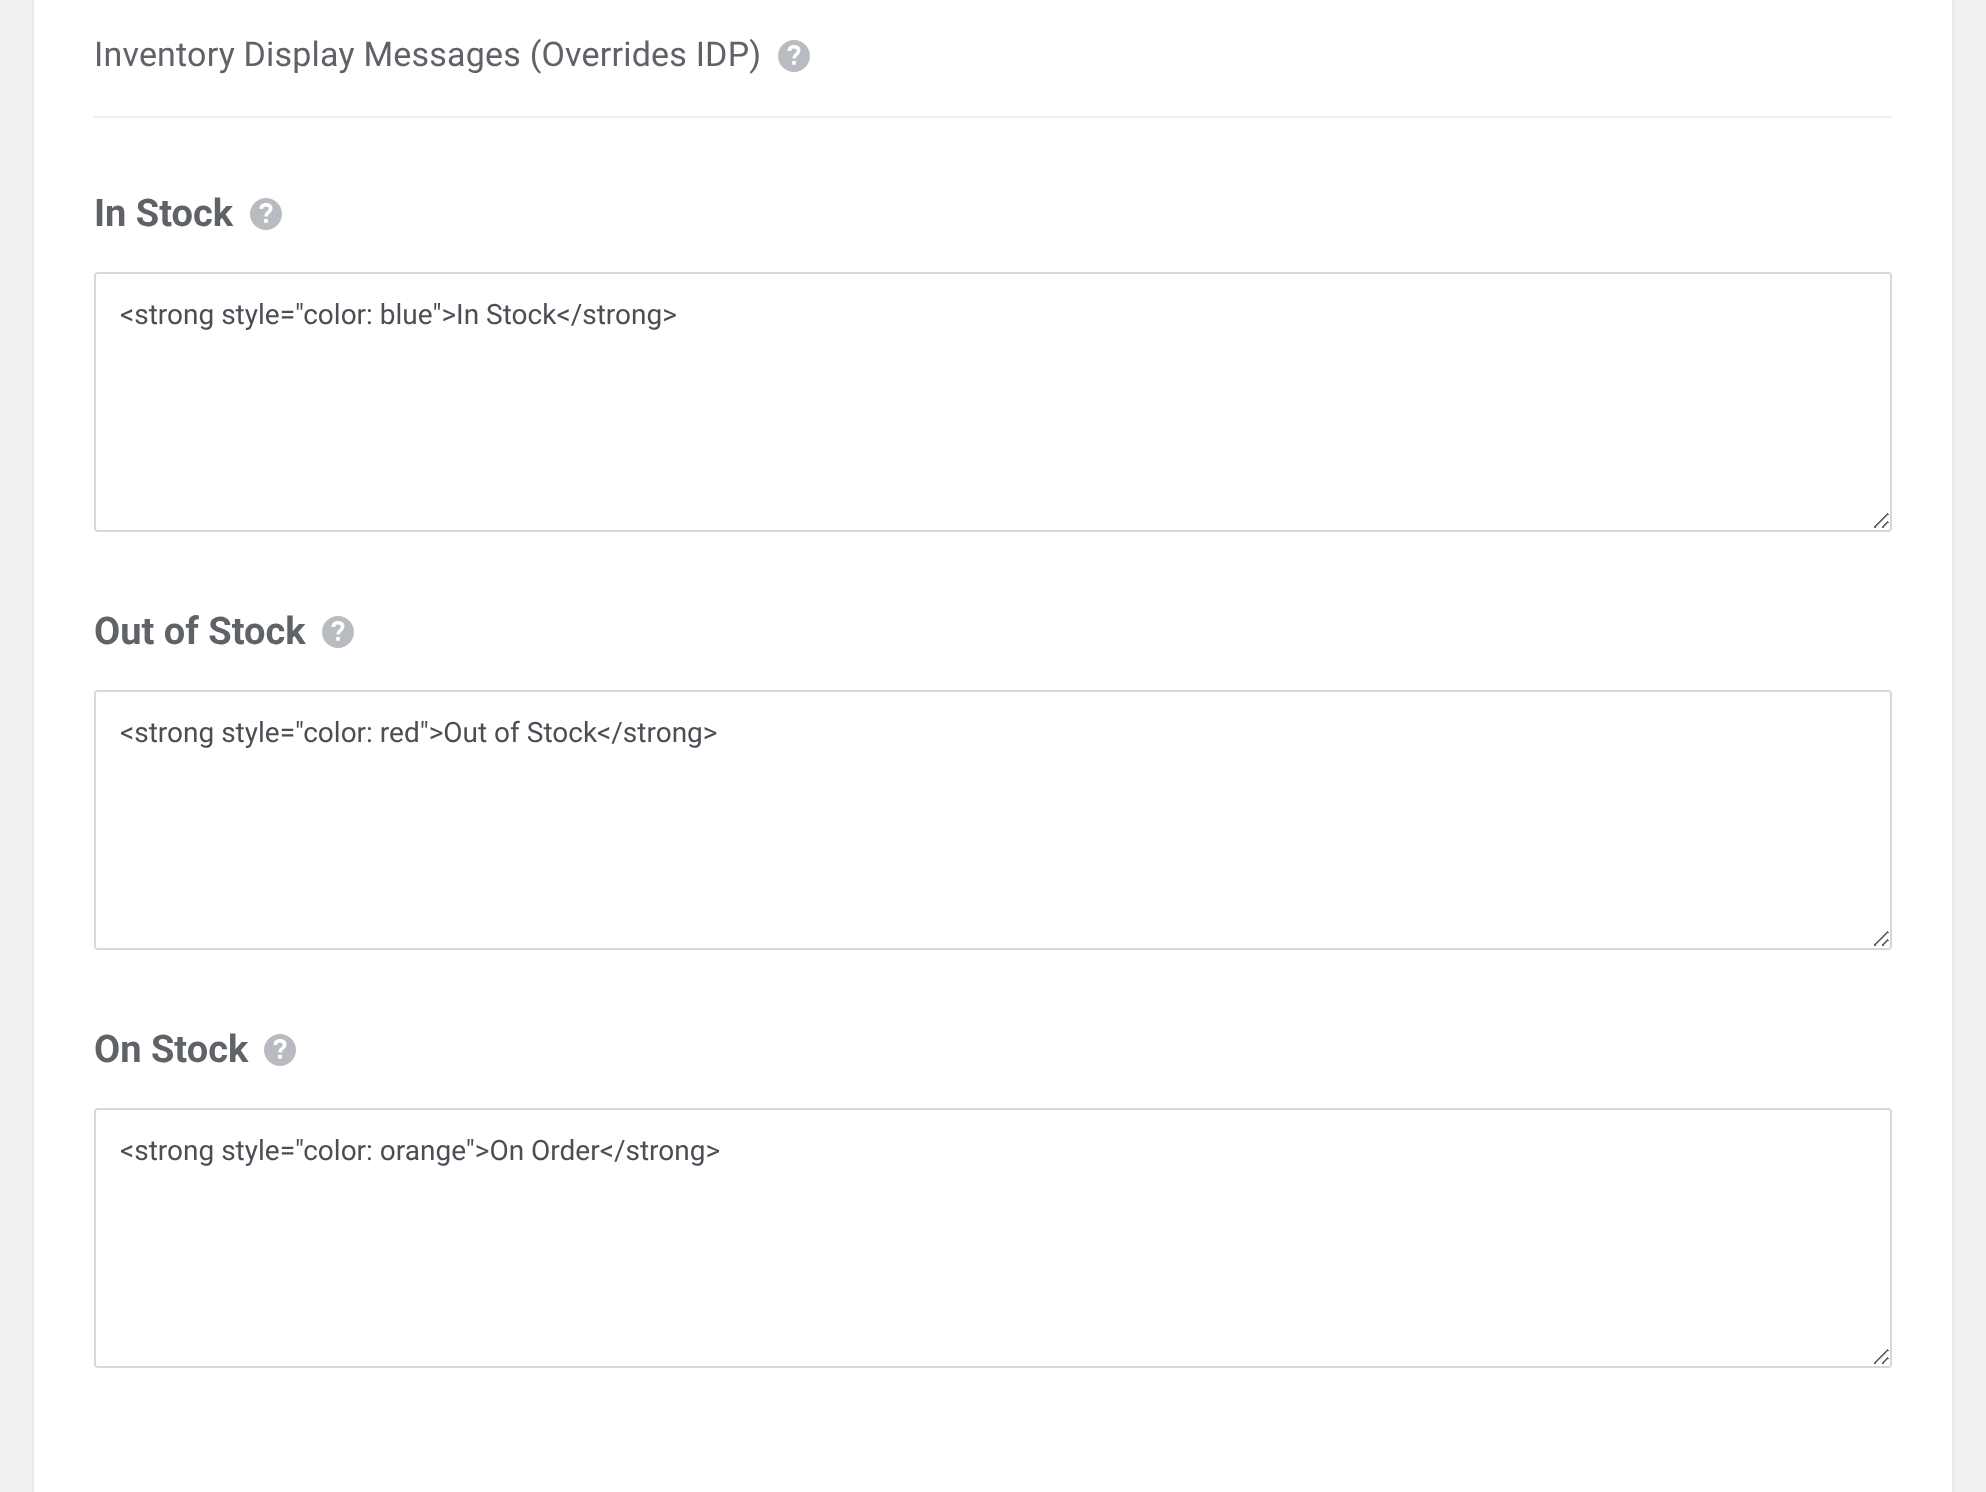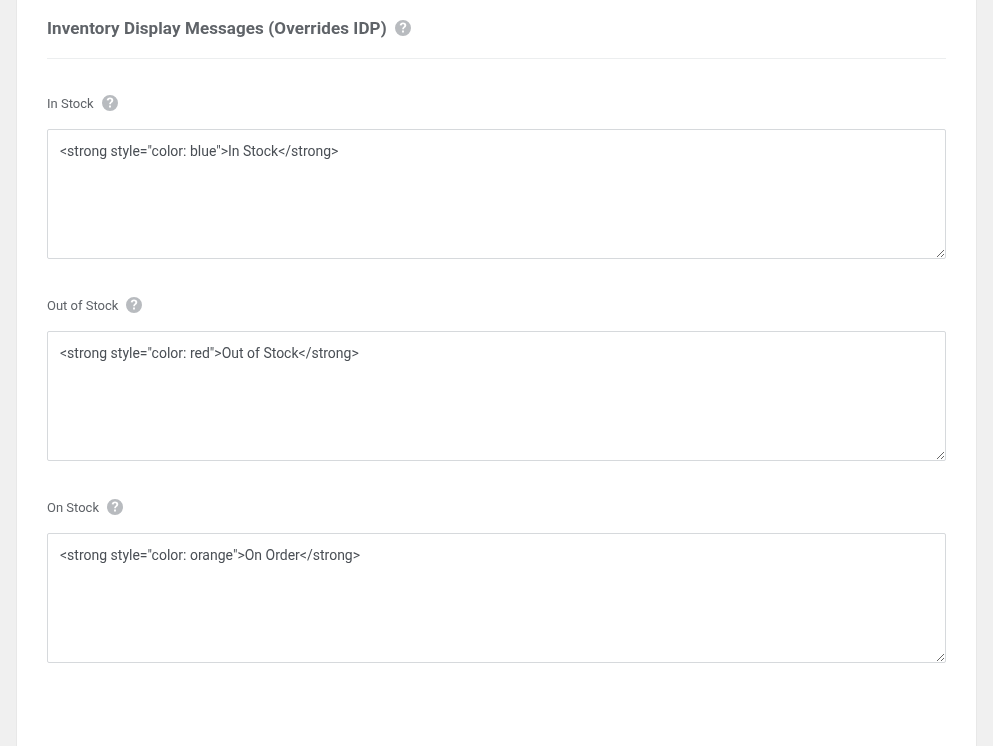--- a/index.html
+++ b/index.html
@@ -22,33 +22,33 @@
     .section-title-row {
       display: flex;
       align-items: center;
       padding-top: 18px;
       padding-bottom: 20px;
       border-bottom: 1px solid #eceeef;
       margin-bottom: 36px;
     }
     .section-title {
       font-size: 17px;
-      font-weight: 700;
+      font-weight: 400;
       color: #5f6368;
       letter-spacing: 0.1px;
     }
     .field-block { margin-bottom: 34px; }
     .field-label-row {
       display: flex;
       align-items: center;
       margin-bottom: 18px;
     }
     .field-label {
-      font-size: 13px;
-      font-weight: 400;
+      font-size: 19px;
+      font-weight: 700;
       color: #5f6368;
     }
     .help-icon {
       display: inline-flex;
       align-items: center;
       justify-content: center;
       width: 16px;
       height: 16px;
       margin-left: 8px;
       color: #b8bbbf;

